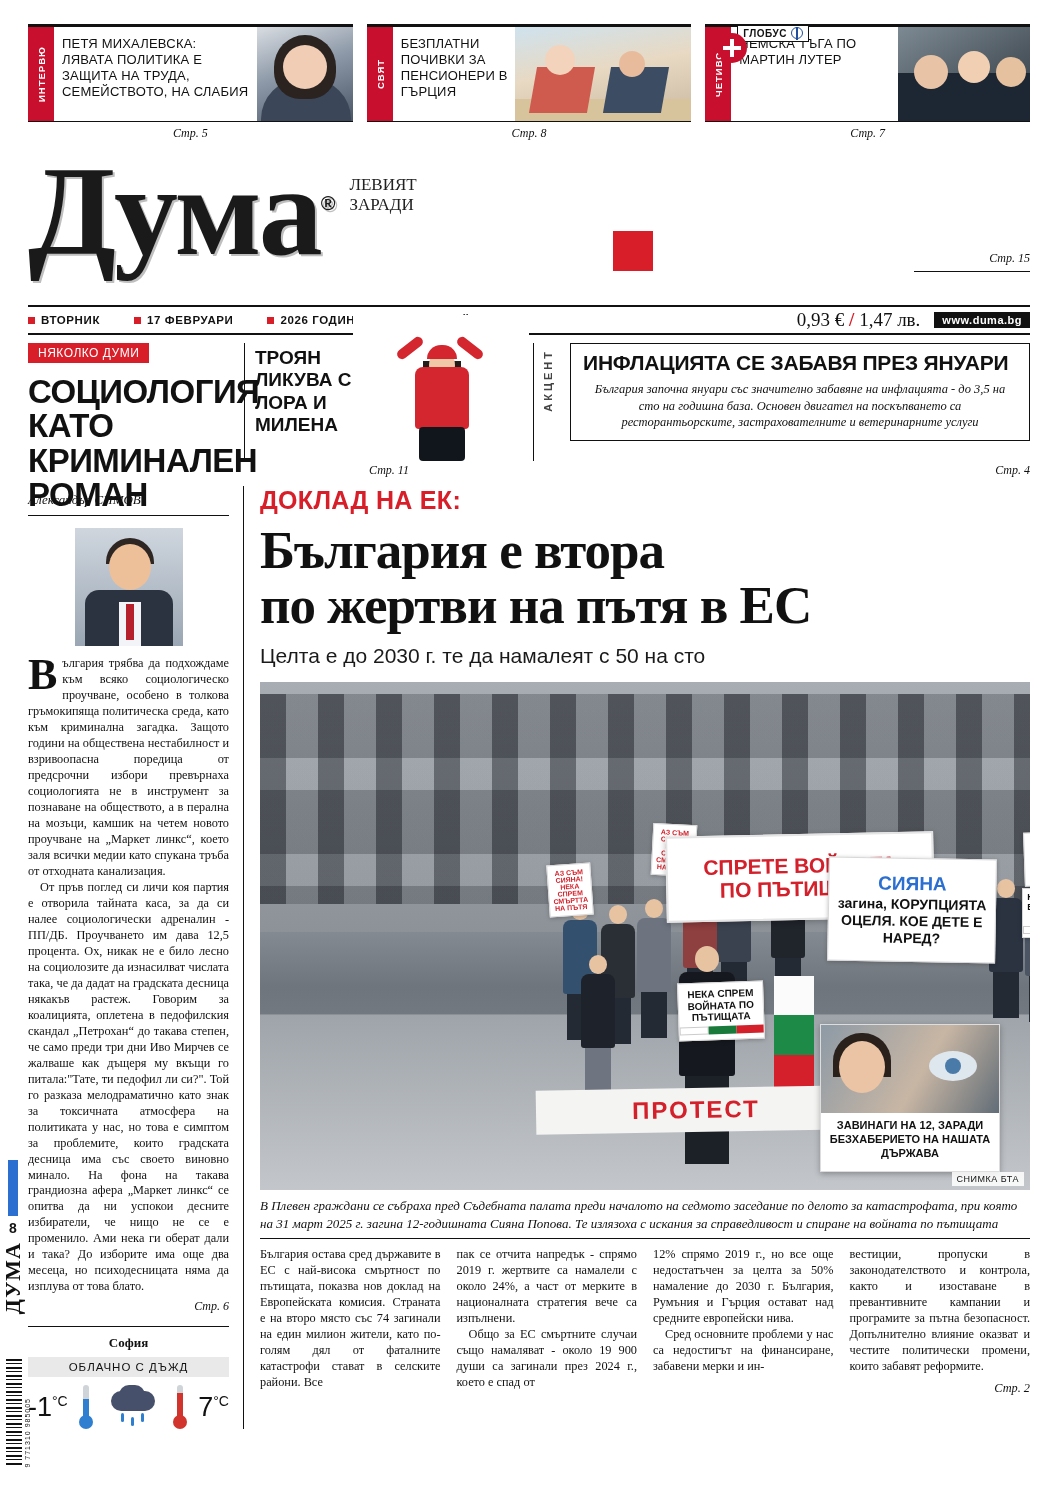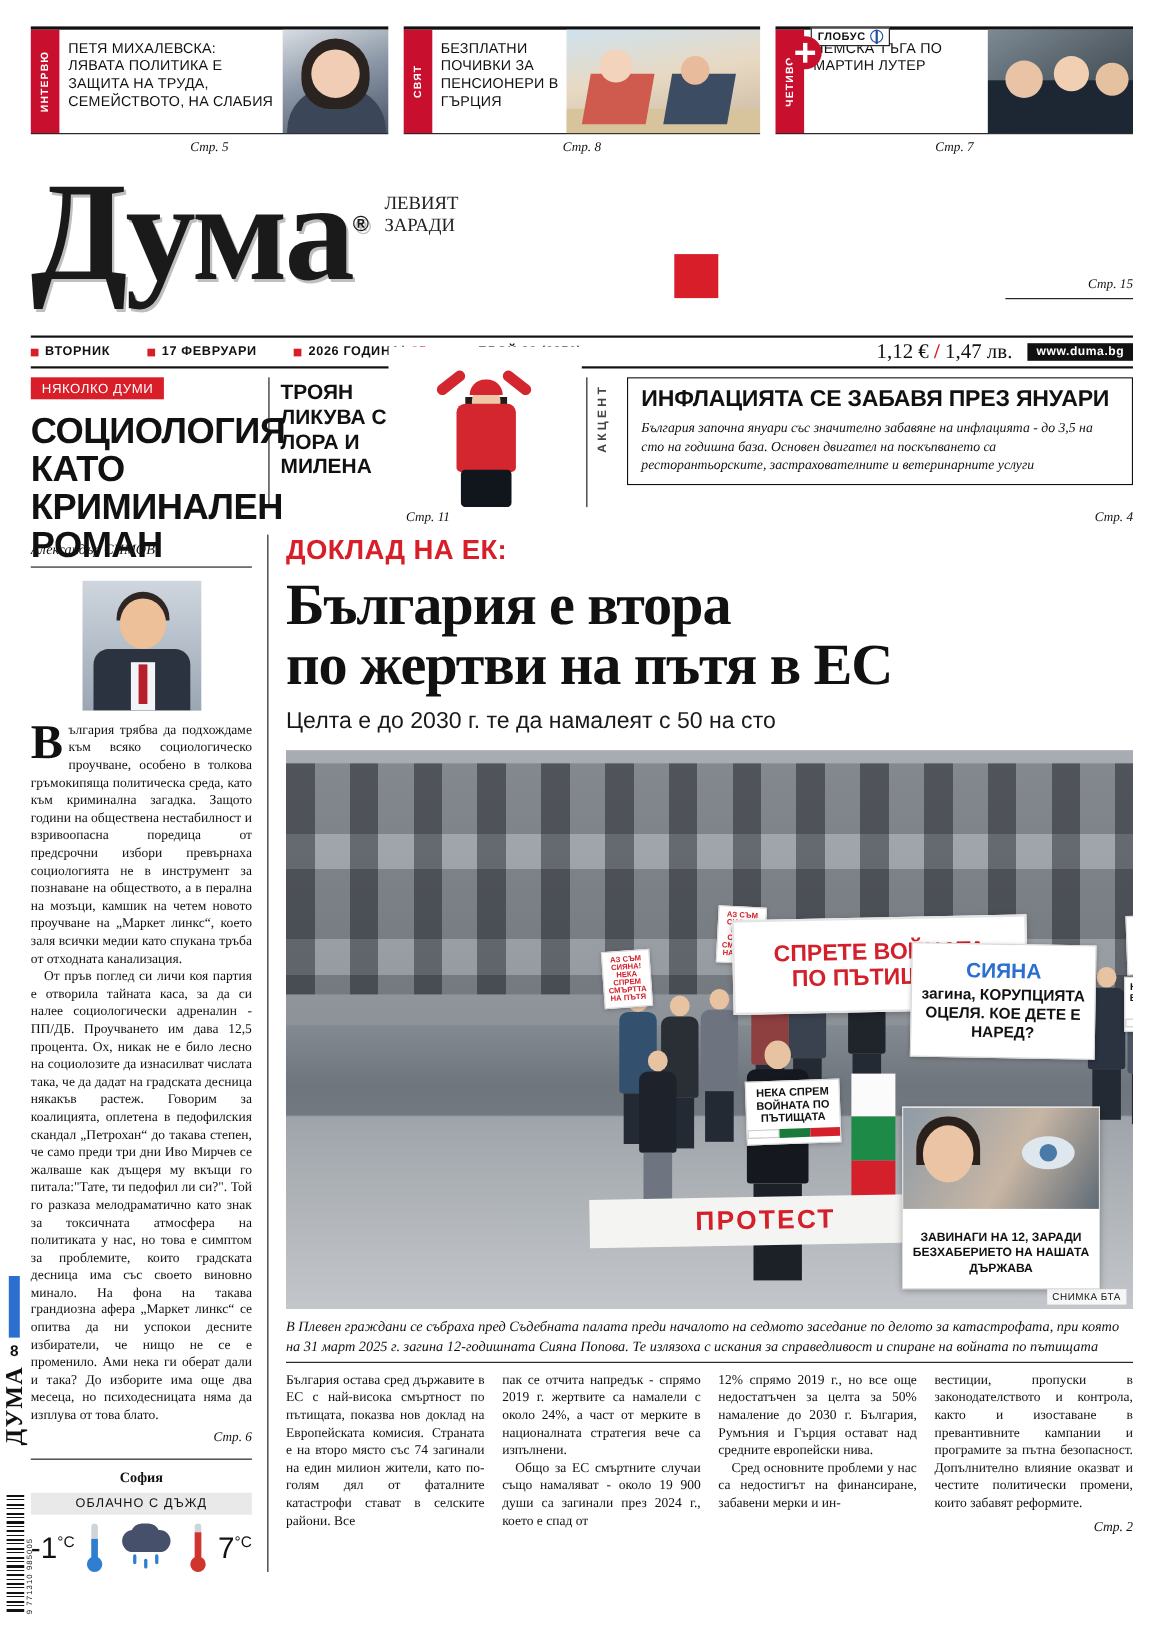--- a/index.html
+++ b/index.html
@@ -152,21 +152,21 @@
   .tp-armR { position:absolute; left:58px; top:18px; width:30px;height:10px; background:#d4262e; transform:rotate(38deg); border-radius:5px;}
   .tp-legs { position:absolute; left:22px; top:102px; width:46px;height:34px; background:#11161d; border-radius:4px; }
   .akcent-col { flex:1; padding-left:10px; position:relative; }
   .akcent-label {
     position:absolute; left:8px; top:6px; writing-mode:vertical-rl; transform:rotate(180deg);
     font-size:11px; letter-spacing:3px; color:#444; font-weight:bold;
   }
   .akcent-inner { margin-left:26px; border:1px solid #111; padding:7px 12px 9px; }
   .akcent-title { font-weight:bold; font-size:21px; text-transform:uppercase; letter-spacing:-0.2px; }
   .akcent-sub {
-    font-family:"Liberation Serif", serif; font-style:italic; font-size:12.5px; line-height:1.32; margin-top:6px;
+    font-family:"Liberation Serif", serif; font-style:italic; font-size:12.5px; line-height:1.32; margin-top:6px;text-align:center;
   }
   .strip2-pages { display:flex; font-family:"Liberation Serif",serif; font-style:italic; font-size:12px; margin-top:2px; }
   .sp-1 { width:216px; }
   .sp-2 { width:290px; text-align:center; }
   .sp-3 { flex:1; text-align:right; }
 
   
   .main { display:flex; margin-top:8px; }
   .left-col { width:216px; padding-right:14px; border-right:1px solid #111; }
   .right-col { flex:1; padding-left:16px; }
@@ -283,21 +283,21 @@
   .sign-siyana .s-top { color:#2b6fd0; font-size:19px; }
   .sign-small-1 { left:288px; top:182px; width:44px;height:52px; font-size:7px; color:#d3202a; transform:rotate(-4deg);}
   .sign-small-2 { left:392px; top:142px; width:44px;height:52px; font-size:7px; color:#d3202a; transform:rotate(3deg);}
   .sign-small-3 { left:764px; top:150px; width:46px;height:54px; font-size:7px; color:#d3202a; transform:rotate(-2deg);}
   .sign-neka-1 { left:762px; top:206px; width:70px; height:50px; font-size:9px; line-height:1.15; }
   .sign-neka-2 { left:418px; top:300px; width:86px; height:58px; font-size:10px; line-height:1.15; transform:rotate(-2deg);}
   .flagbar { width:100%; height:8px; display:flex; margin-top:3px; }
   .flagbar i { flex:1; display:block; }
   .flagbar .w{background:#fff;border:1px solid #ccc;} .flagbar .g{background:#1a7a3c;} .flagbar .r{background:#d3202a;}
   .portrait-board {
-    position:absolute; right:30px; bottom:18px; width:180px; height:166px; background:#fff;
+    position:absolute; right:30px; bottom:18px; width:180px; height:148px; background:#fff;
     border:1px solid #ddd; overflow:hidden; box-shadow:0 2px 6px rgba(0,0,0,.3);
   }
   .pb-photo { position:absolute; left:0; top:0; width:180px; height:92px;
     background:linear-gradient(120deg,#8d9aa6 0%,#c8b6a4 55%,#5d6a75 100%); }
   .pb-girl { position:absolute; left:18px; top:16px; width:46px;height:52px;border-radius:50%; background:#eac4a4; }
   .pb-girl-hair { position:absolute; left:12px; top:8px; width:58px;height:44px;border-radius:28px 28px 0 0; background:#2a211c; }
   .pb-eye { position:absolute; right:24px; top:26px; width:48px;height:30px;border-radius:50%; background:#dfe7ee; }
   .pb-eye:after{ content:""; position:absolute; left:16px; top:7px; width:16px;height:16px;border-radius:50%; background:#4a7ba8;}
   .pb-text { position:absolute; left:0; right:0; bottom:0; height:58px; background:#fff; color:#111;
     font-weight:bold; font-size:11px; line-height:1.25; text-align:center; padding:6px 4px; }
@@ -408,21 +408,21 @@
     <span class="it">
         <i class="sq"></i>
         <span>2026 ГОДИНА/</span>
         <span class="year-hl">35</span>
       </span>
     <span class="it">
         <i class="sq"></i>
         <span>БРОЙ 32 (9856)</span>
       </span>
     <span class="price">
-      <span>1,12 €</span>
+      <span>0,93 €</span>
       <span class="slash">/</span>
       <span>1,47 лв.</span>
     </span>
     <span class="web">www.duma.bg</span>
   </div>
 
   <div class="strip2">
     <div class="nkd-col">
       <div class="nkd-tag">НЯКОЛКО ДУМИ</div>
       <div class="nkd-title">СОЦИОЛОГИЯ КАТО КРИМИНАЛЕН РОМАН</div>

